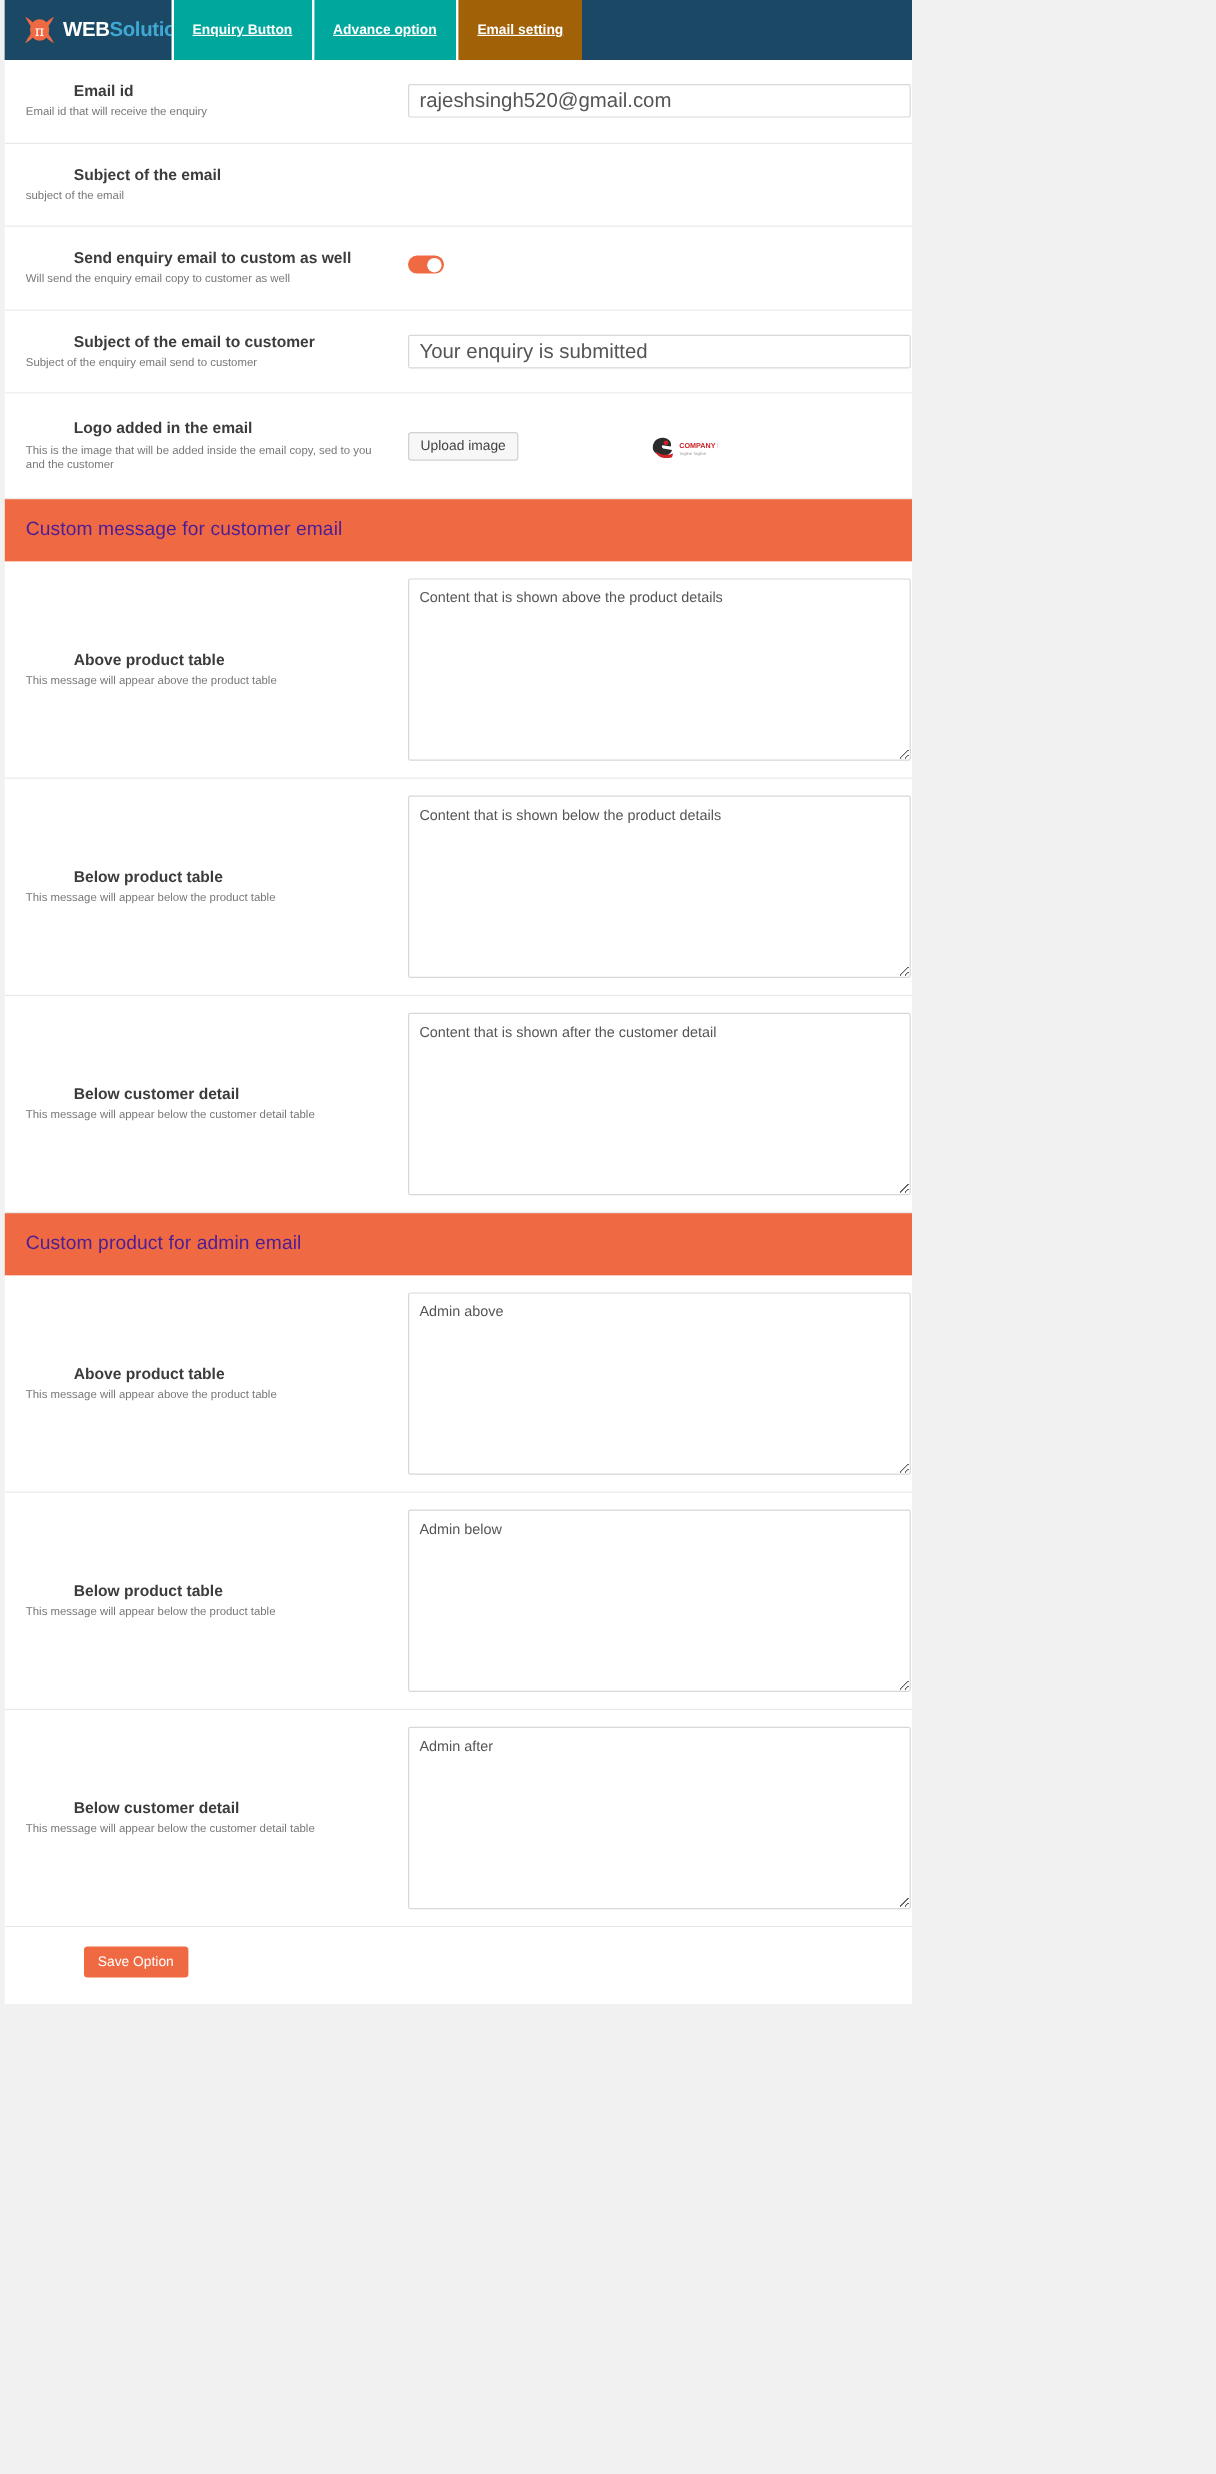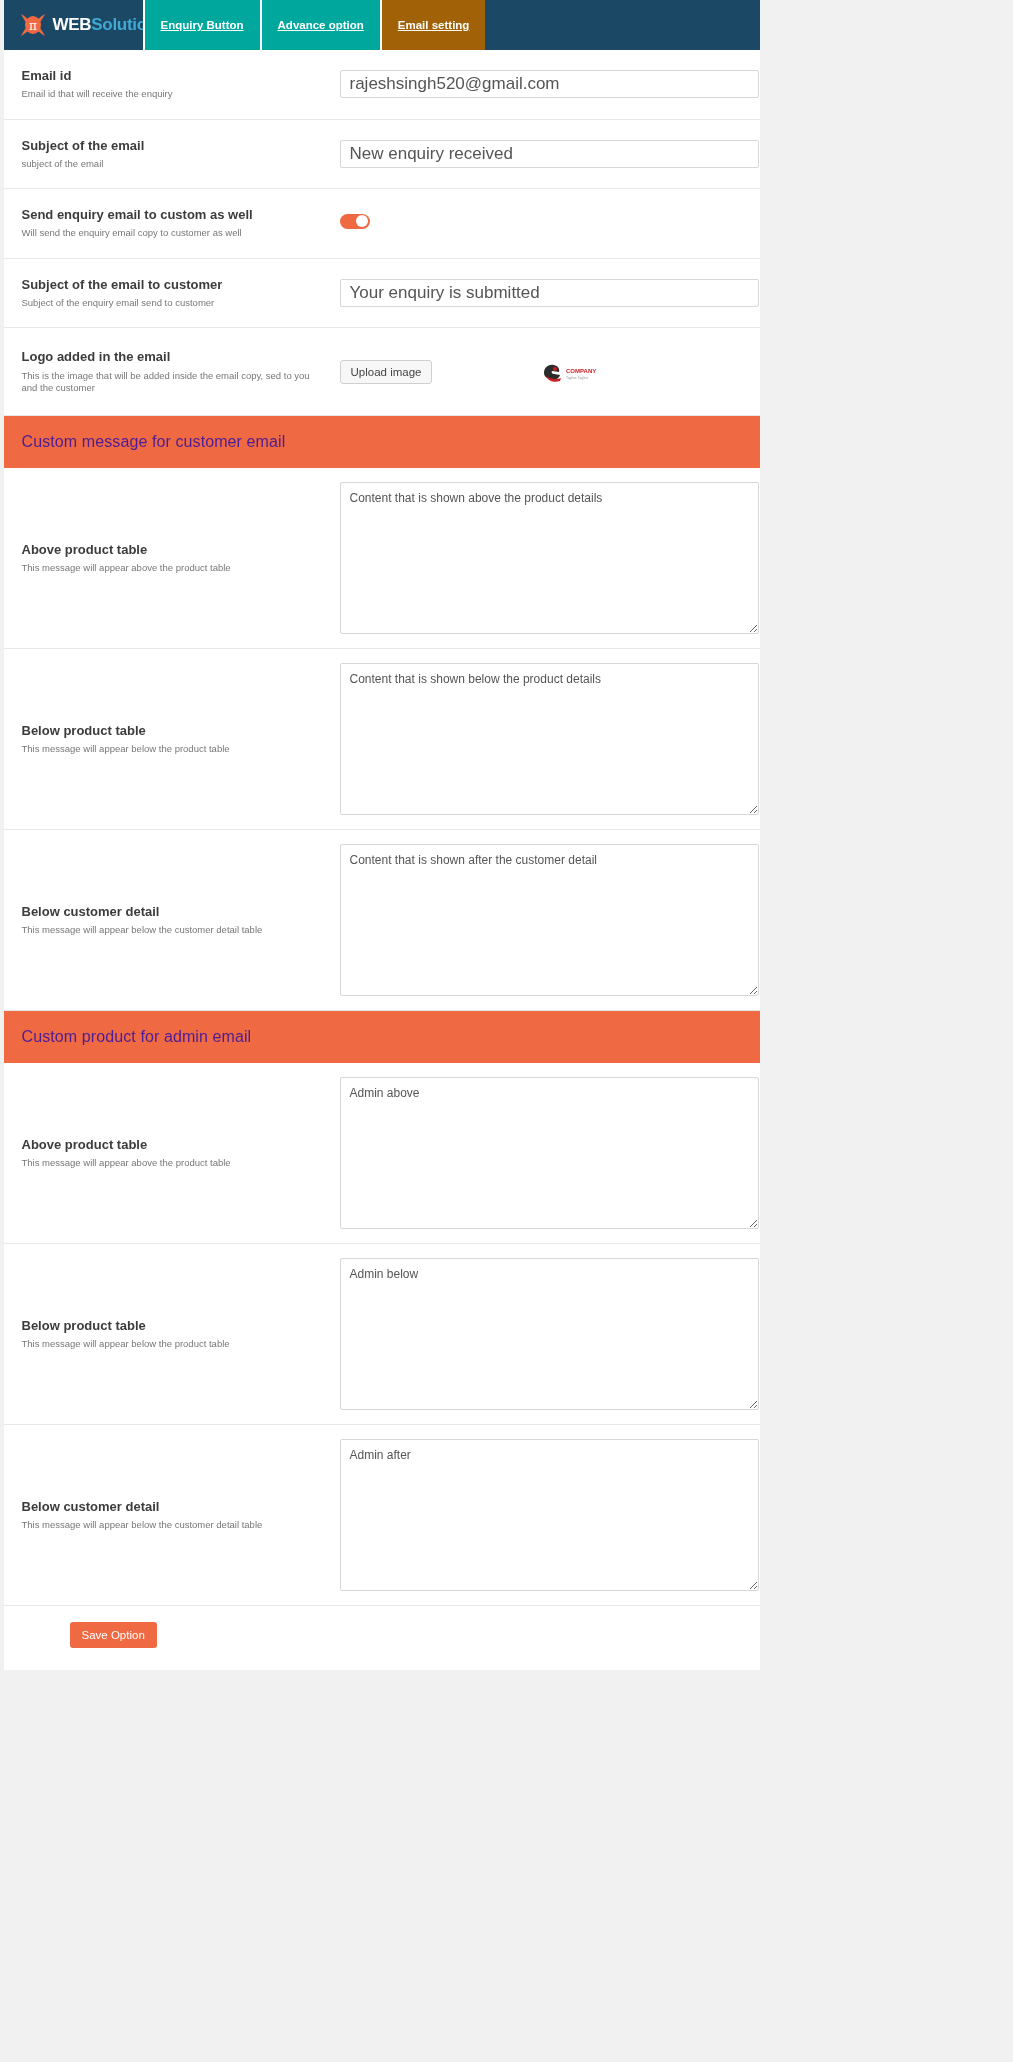--- a/index.html
+++ b/index.html
@@ -86,20 +86,21 @@
     width: 318px;
     flex: 0 0 318px;
     padding-right: 12px;
   }
   .row-label .title {
     font-size: 13px;
     font-weight: bold;
     color: #3c3c3c;
     line-height: 1.25;
     margin-bottom: 4px;
+    margin-left: 40px;
   }
   .row-label .desc {
     font-size: 9.5px;
     color: #777777;
     line-height: 1.3;
   }
   .row-field { flex: 1 1 auto; }
 
   input.text-field {
     width: 419px;
@@ -247,23 +248,20 @@
       <div class="row-field">
         <input class="text-field" type="text" value="rajeshsingh520@gmail.com" style="">
       </div>
     </div>
 
     <div class="row">
       <div class="row-label">
         <div class="title">Subject of the email</div>
         <div class="desc">subject of the email</div>
       </div>
-      <div class="row-field">
-        <input class="text-field" type="text" value="New enquiry received" style="">
-      </div>
     </div>
 
     <div class="row">
       <div class="row-label">
         <div class="title">Send enquiry email to custom as well</div>
         <div class="desc">Will send the enquiry email copy to customer as well</div>
       </div>
       <div class="row-field">
         <span class="toggle">
           <span class="knob"></span>

